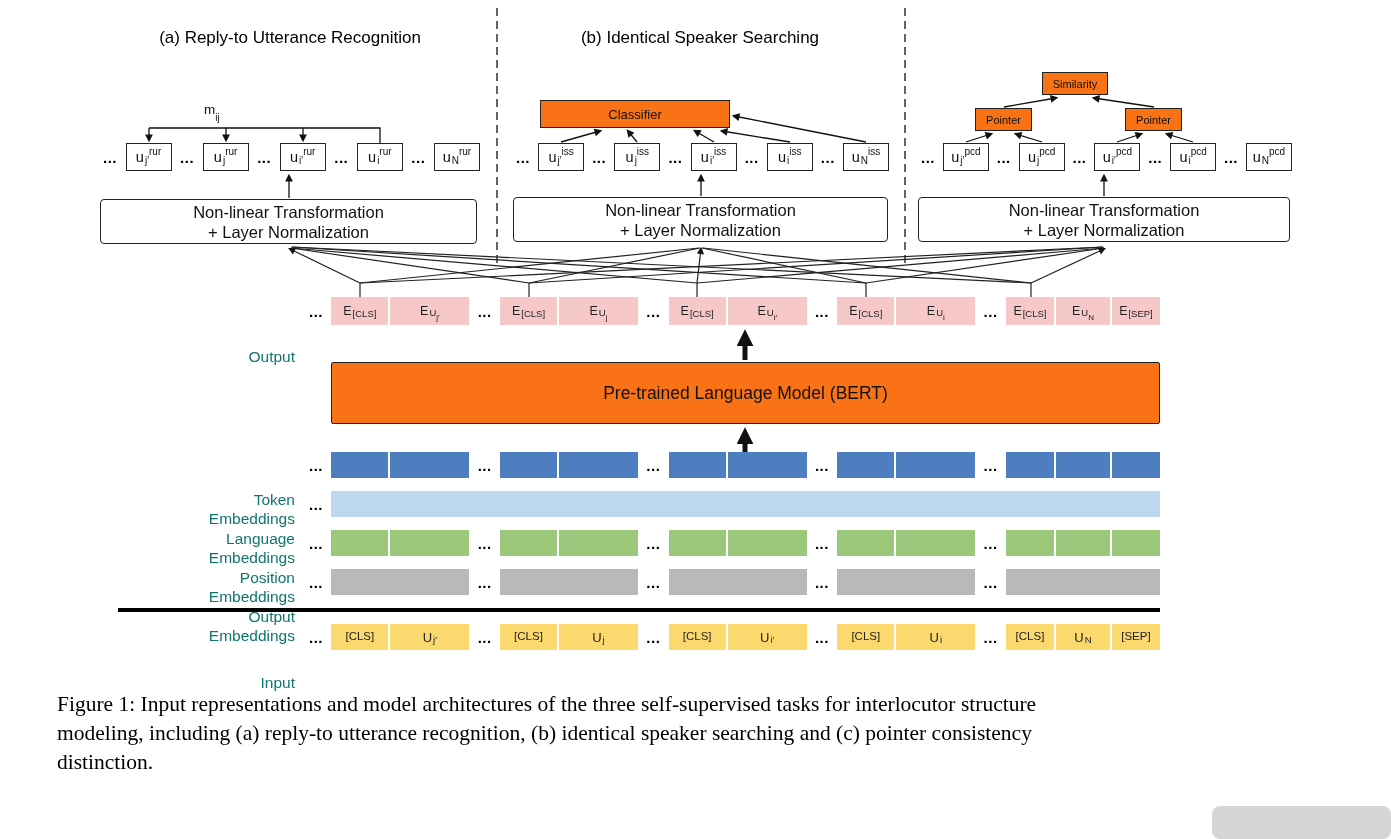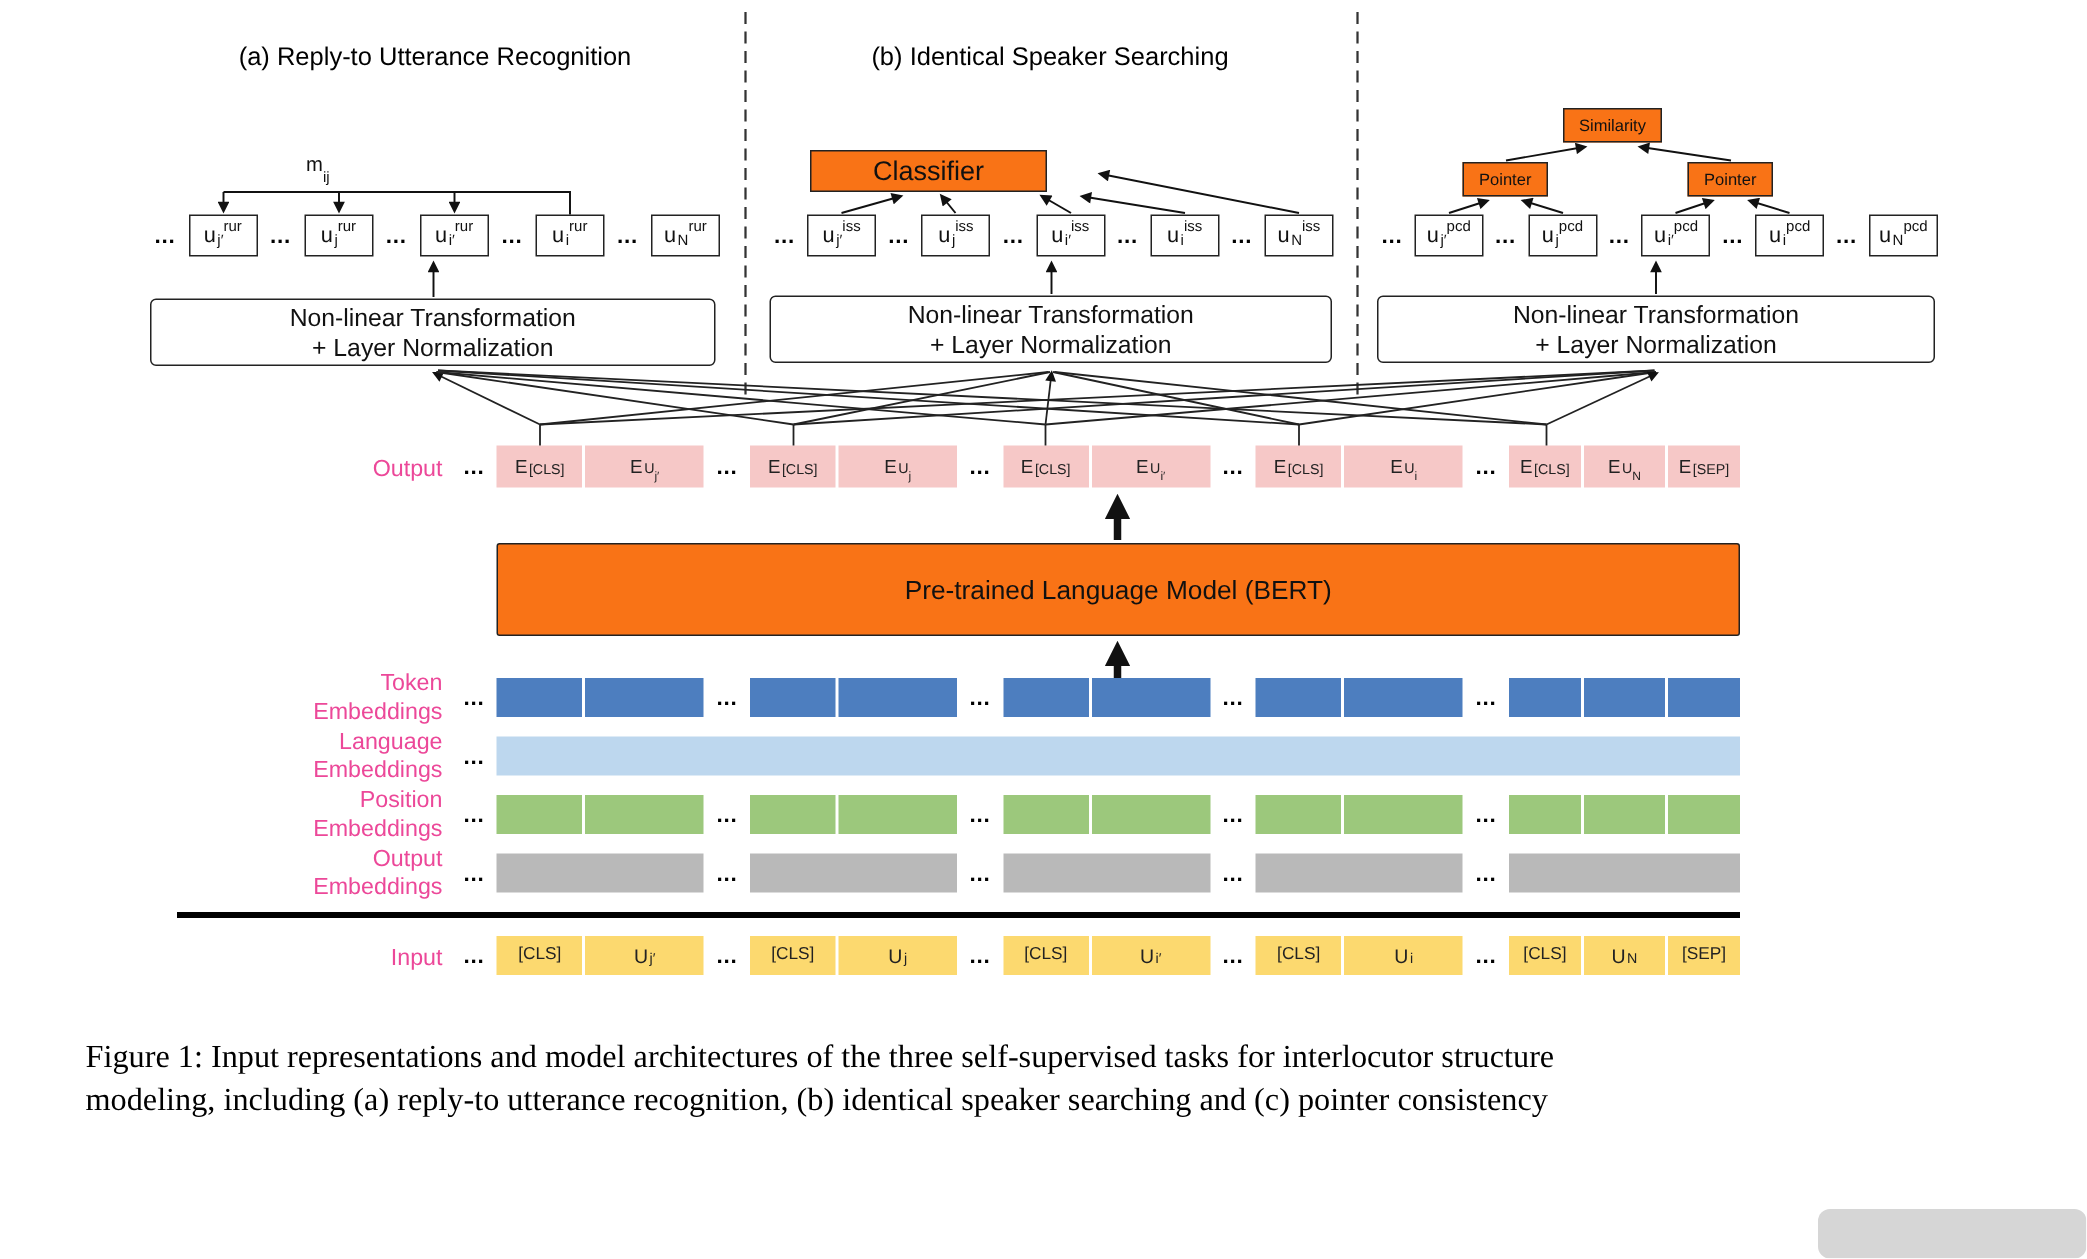--- a/index.html
+++ b/index.html
@@ -27,37 +27,37 @@
   .pinkcell .sb1 { font-size:9.5px; position:relative; top:3px; margin-left:1px; }
   .pinkcell .sb2 { font-size:8px; position:relative; top:2px; }
   .yellowcell { background:var(--input-yellow); display:flex; align-items:center; justify-content:center;
                 font-size:11.5px; color:#222; line-height:1; white-space:nowrap; height:100%; }
   .yellowcell .ub { font-size:13px; }
   .yellowcell sub { font-size:9.5px; position:relative; top:3px; margin-left:1px; }
   .token { background:var(--token-blue); }
   .pos   { background:var(--position-green); }
   .spk   { background:var(--speaker-gray); }
   .segbar{ background:var(--segment-blue); }
-  .rowlabel { width:145px; text-align:right; font-size:15.5px; line-height:19px; color:#ec4899; }
+  .rowlabel { width:145px; text-align:right; font-size:15.5px; line-height:19px; color:#0f766e;margin-top:44px; }
   .thickline { background:#000; }
   .caption { font-family:"Liberation Serif", serif; font-size:21.5px; line-height:29px; color:#000; }
   .mij { font-size:13.5px; line-height:1; }
   .mij sub { font-size:10px; position:relative; top:3px; }
   svg.overlay { position:absolute; left:0; top:0; pointer-events:none; }
   .artifact { background:#d6d6d6; border-radius:8px; }
 </style>
 </head>
 <body>
 
 <div id="canvas">
 
   <div class="abs panel-title" style="left:90px;top:28px;width:400px">(a) Reply-to Utterance Recognition</div>
   <div class="abs panel-title" style="left:505px;top:28px;width:390px">(b) Identical Speaker Searching</div>
 
-  <div class="abs sbox" style="left:540px;top:100px;width:158px;height:28px;font-size:18px">Classifier</div>
+  <div class="abs sbox" style="left:540px;top:100px;width:190px;height:28px;font-size:13px">Classifier</div>
   <div class="abs sbox" style="left:1042px;top:72px;width:66px;height:23px;font-size:11px">Similarity</div>
   <div class="abs sbox" style="left:975px;top:108px;width:57px;height:23px;font-size:11px">Pointer</div>
   <div class="abs sbox" style="left:1125px;top:108px;width:57px;height:23px;font-size:11px">Pointer</div>
 
   <div class="abs mij" style="left:204px;top:103px"><span>m</span><sub>ij</sub></div>
 
   <div class="abs unit-row" style="left:100px;top:143px;width:380px;height:28px">
     <span class="ellipsis">...</span>
     <span class="ubox">
         <span>u</span>
@@ -381,20 +381,21 @@
         </span>
       <span class="yellowcell w48">
           <span>[SEP]</span>
         </span>
     </span>
   </div>
 
   <div class="abs caption" style="left:57px;top:690px;width:1300px">
     <div>Figure 1: Input representations and model architectures of the three self-supervised tasks for interlocutor structure</div>
     <div>modeling, including (a) reply-to utterance recognition, (b) identical speaker searching and (c) pointer consistency</div>
+    <div>distinction.</div>
   </div>
 
   <div class="abs artifact" style="left:1212px;top:806px;width:179px;height:33px"></div>
 
   <svg class="overlay" width="1391" height="839" viewBox="0 0 1391 839">
     <defs>
       <marker id="ah" viewBox="0 0 10 10" refX="7" refY="5" markerWidth="7" markerHeight="6" orient="auto">
           <path d="M0,0 L10,5 L0,10 z" fill="#111"></path>
         </marker>
       <marker id="ahb" viewBox="0 0 10 10" refX="6" refY="5" markerWidth="3.4" markerHeight="3.4" orient="auto">

